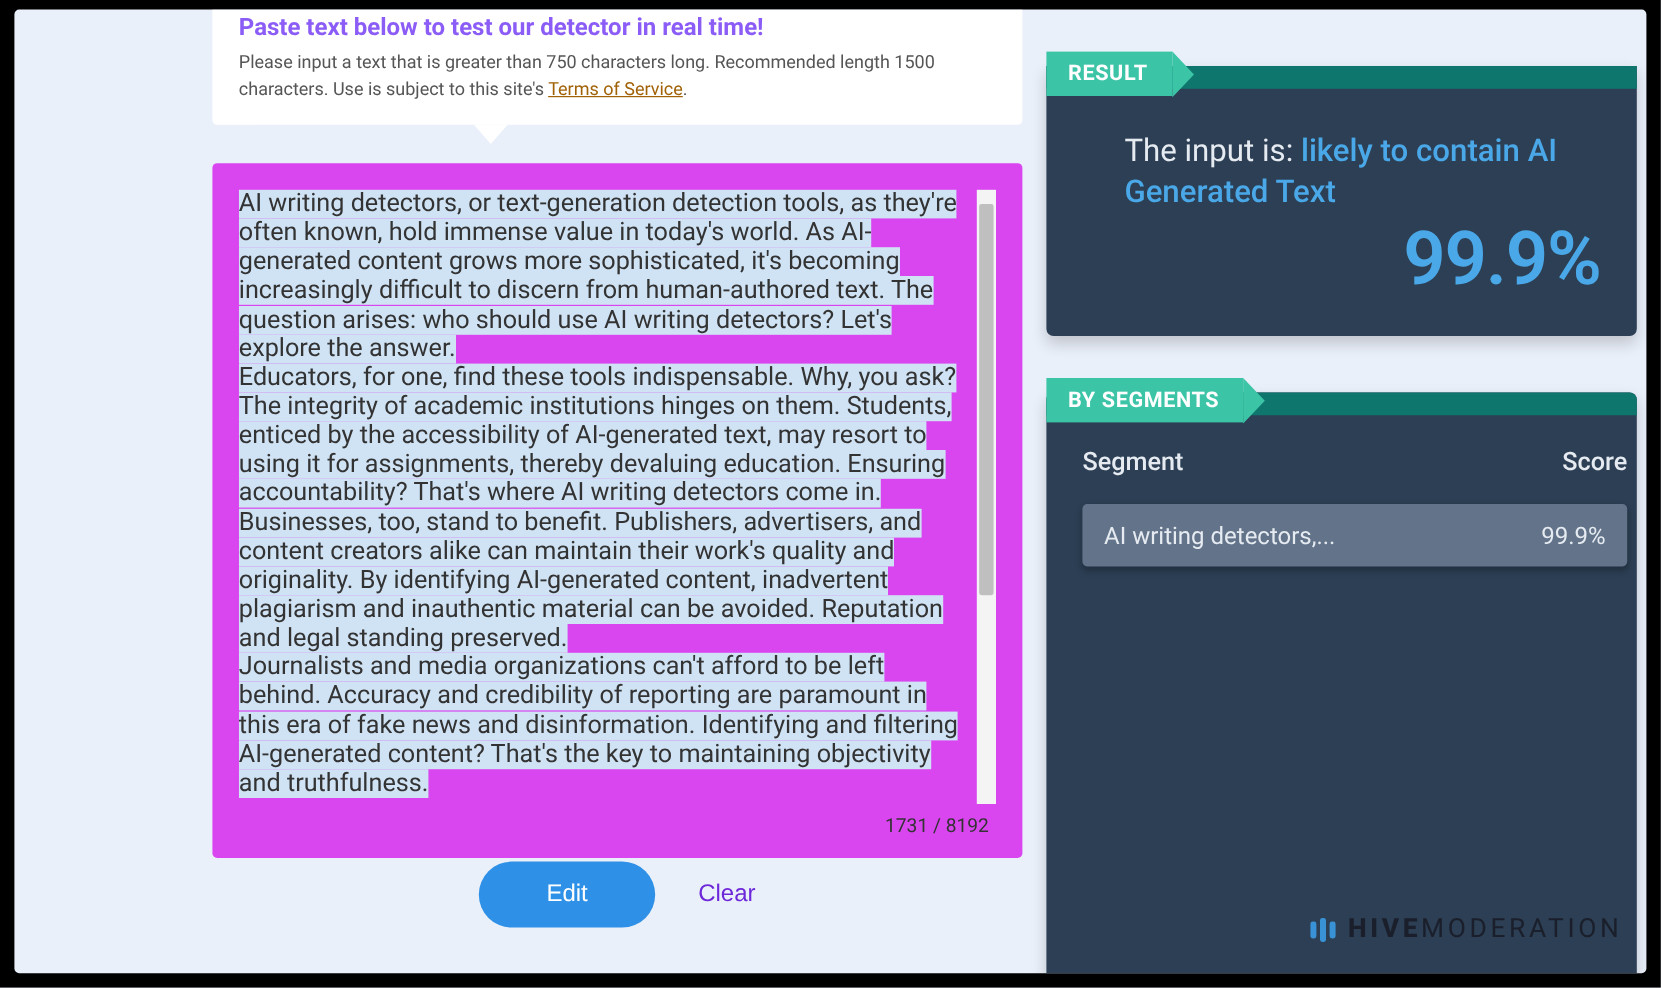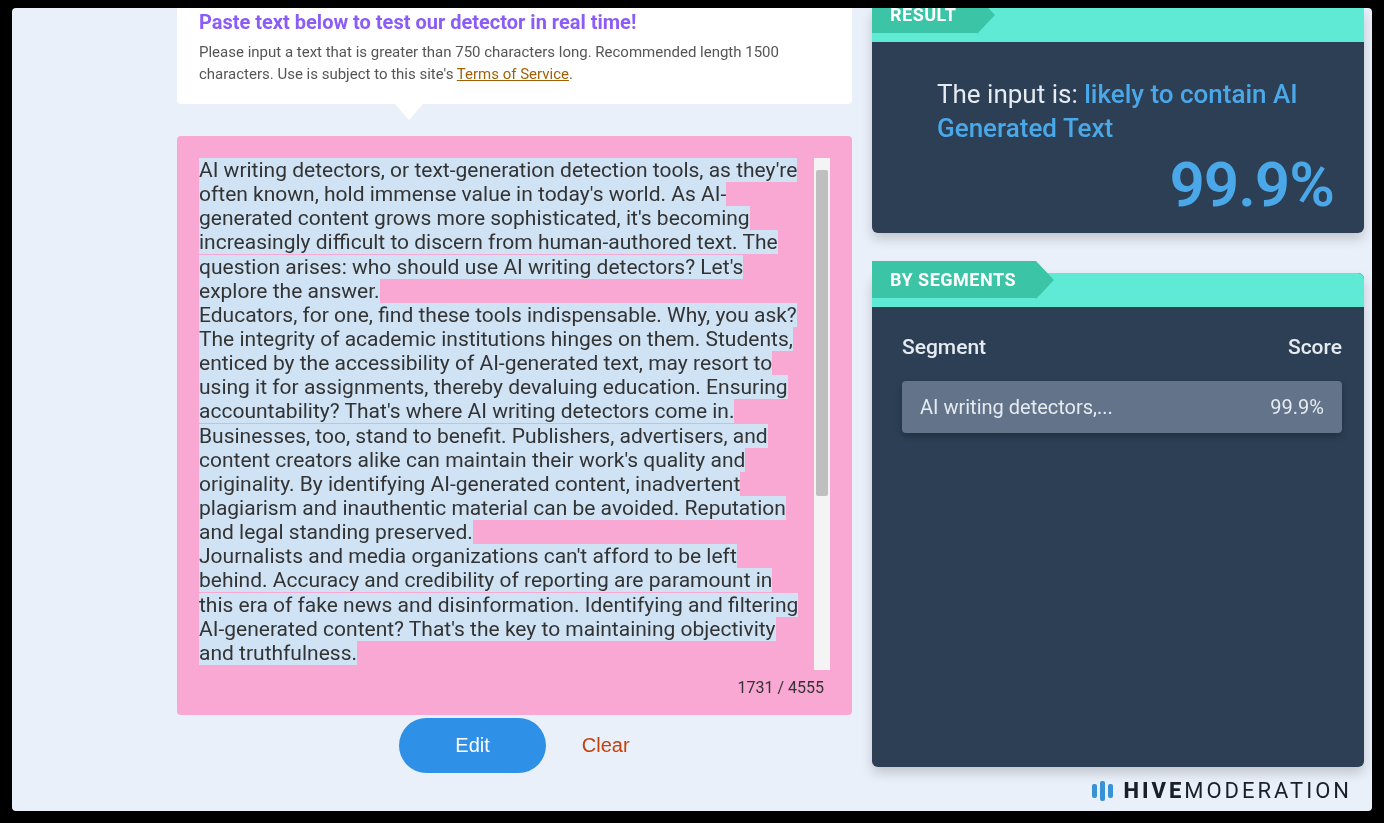--- a/index.html
+++ b/index.html
@@ -54,21 +54,21 @@
     width: 0; height: 0;
     border-left: 14px solid transparent;
     border-right: 14px solid transparent;
     border-top: 16px solid #fff;
   }
   .input-card {
     position: absolute;
     top: 128px;
     left: 0;
     width: 675px;
-    background: #f9a8d4;
+    background: #d946ef;
     border-radius: 4px;
     padding: 22px 22px 18px 22px;
   }
   .text-area-wrap {
     position: relative;
     height: 512px;
     overflow: hidden;
   }
   .text-content {
     font-size: 21px;
@@ -119,21 +119,21 @@
     border: none;
     padding: 16px 56px;
     font-size: 20px;
     border-radius: 30px;
     cursor: pointer;
     font-weight: 500;
   }
   .clear-btn {
     background: none;
     border: none;
-    color: #c2410c;
+    color: #6d28d9;
     font-size: 20px;
     cursor: pointer;
   }
 
   .right-col {
     position: absolute;
     left: 860px;
     top: 0;
     width: 492px;
   }
@@ -144,25 +144,26 @@
   }
   .panel-result {
     height: 225px;
     margin-bottom: 40px;
   }
   .panel-segments {
     border-radius: 6px;
     height: 494px;
   }
   .tab-strip {
-    background: #5eead4;
-    height: 34px;
+    background: #0f766e;
+    height: 19px;
     width: 100%;
     border-radius: 6px 6px 0 0;
     position: relative;
+    margin-top: 47px;
   }
   .panel-result .tab-strip { border-radius: 0; }
   .tab-label {
     position: absolute;
     left: 0;
     top: -12px;
     background: #3cc4a7;
     color: #fff;
     font-weight: 700;
     font-size: 18px;
@@ -197,21 +198,21 @@
   }
   .result-pct {
     color: #4aa8e8;
     font-size: 62px;
     font-weight: 600;
     text-align: right;
     margin-top: 2px;
     letter-spacing: -1px;
   }
   .segments-body {
-    padding: 28px 22px 10px 30px;
+    padding: 28px 8px 10px 30px;
   }
   .seg-header {
     display: flex;
     justify-content: space-between;
     color: #e6ebf1;
     font-size: 21px;
     font-weight: 500;
     margin-bottom: 22px;
   }
   .seg-row {
@@ -221,21 +222,21 @@
     color: #e6ebf1;
     font-size: 20px;
     padding: 14px 18px;
     border-radius: 4px;
     box-shadow: 0 3px 6px rgba(0,0,0,0.25);
   }
 
   .brand {
     position: absolute;
     right: 20px;
-    bottom: 8px;
+    bottom: 24px;
     display: flex;
     align-items: center;
     gap: 10px;
     color: #1a1f2b;
     text-align: right;
   }
   .brand-icon {
     display: flex;
     gap: 3px;
     align-items: center;
@@ -276,21 +277,21 @@
         <div class="text-content">
           <span class="hl">AI writing detectors, or text-generation detection tools, as they're often known, hold immense value in today's world. As AI-generated content grows more sophisticated, it's becoming increasingly difficult to discern from human-authored text. The question arises: who should use AI writing detectors? Let's explore the answer.</span><br>
           <span class="hl">Educators, for one, find these tools indispensable. Why, you ask? The integrity of academic institutions hinges on them. Students, enticed by the accessibility of AI-generated text, may resort to using it for assignments, thereby devaluing education. Ensuring accountability? That's where AI writing detectors come in.</span><br>
           <span class="hl">Businesses, too, stand to benefit. Publishers, advertisers, and content creators alike can maintain their work's quality and originality. By identifying AI-generated content, inadvertent plagiarism and inauthentic material can be avoided. Reputation and legal standing preserved.</span><br>
           <span class="hl">Journalists and media organizations can't afford to be left behind. Accuracy and credibility of reporting are paramount in this era of fake news and disinformation. Identifying and filtering AI-generated content? That's the key to maintaining objectivity and truthfulness.</span>
         </div>
         <div class="scrollbar-track">
           <div class="scrollbar-thumb"></div>
         </div>
       </div>
-      <div class="char-count">1731 / 4555</div>
+      <div class="char-count">1731 / 8192</div>
     </div>
 
     <div class="button-row">
       <button class="edit-btn">Edit</button>
       <button class="clear-btn">Clear</button>
     </div>
   </div>
 
   <div class="right-col">
 

